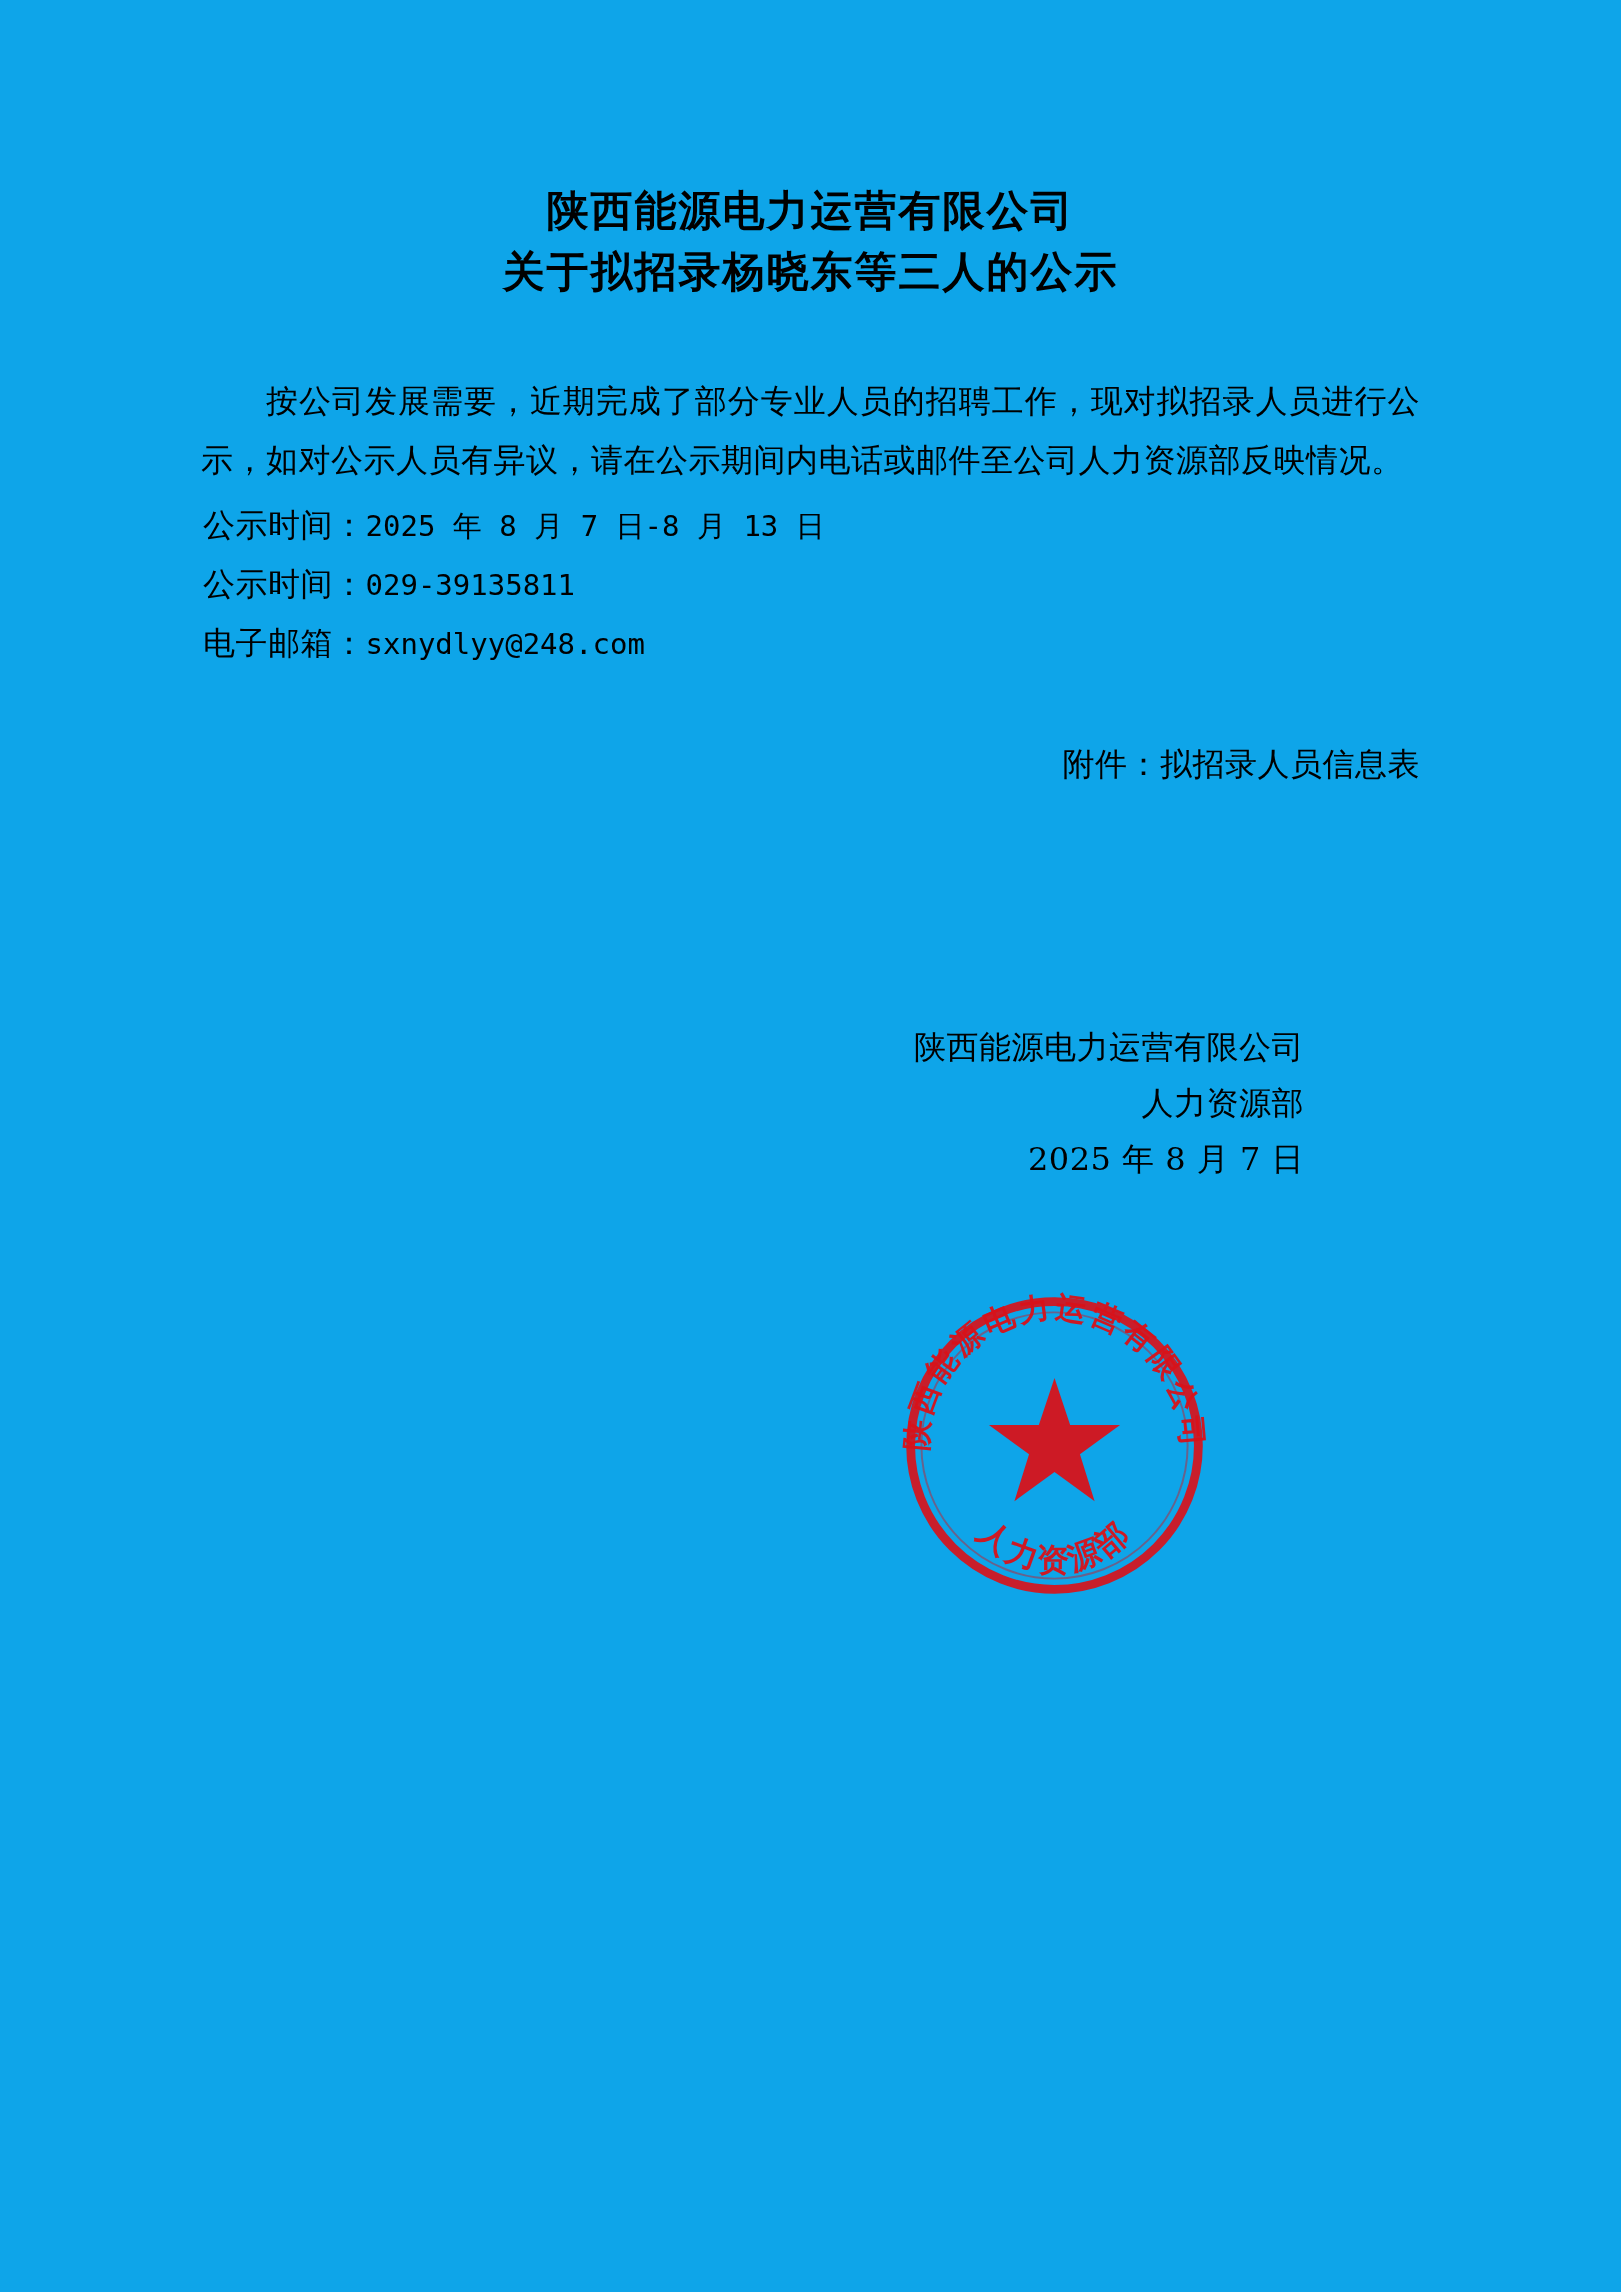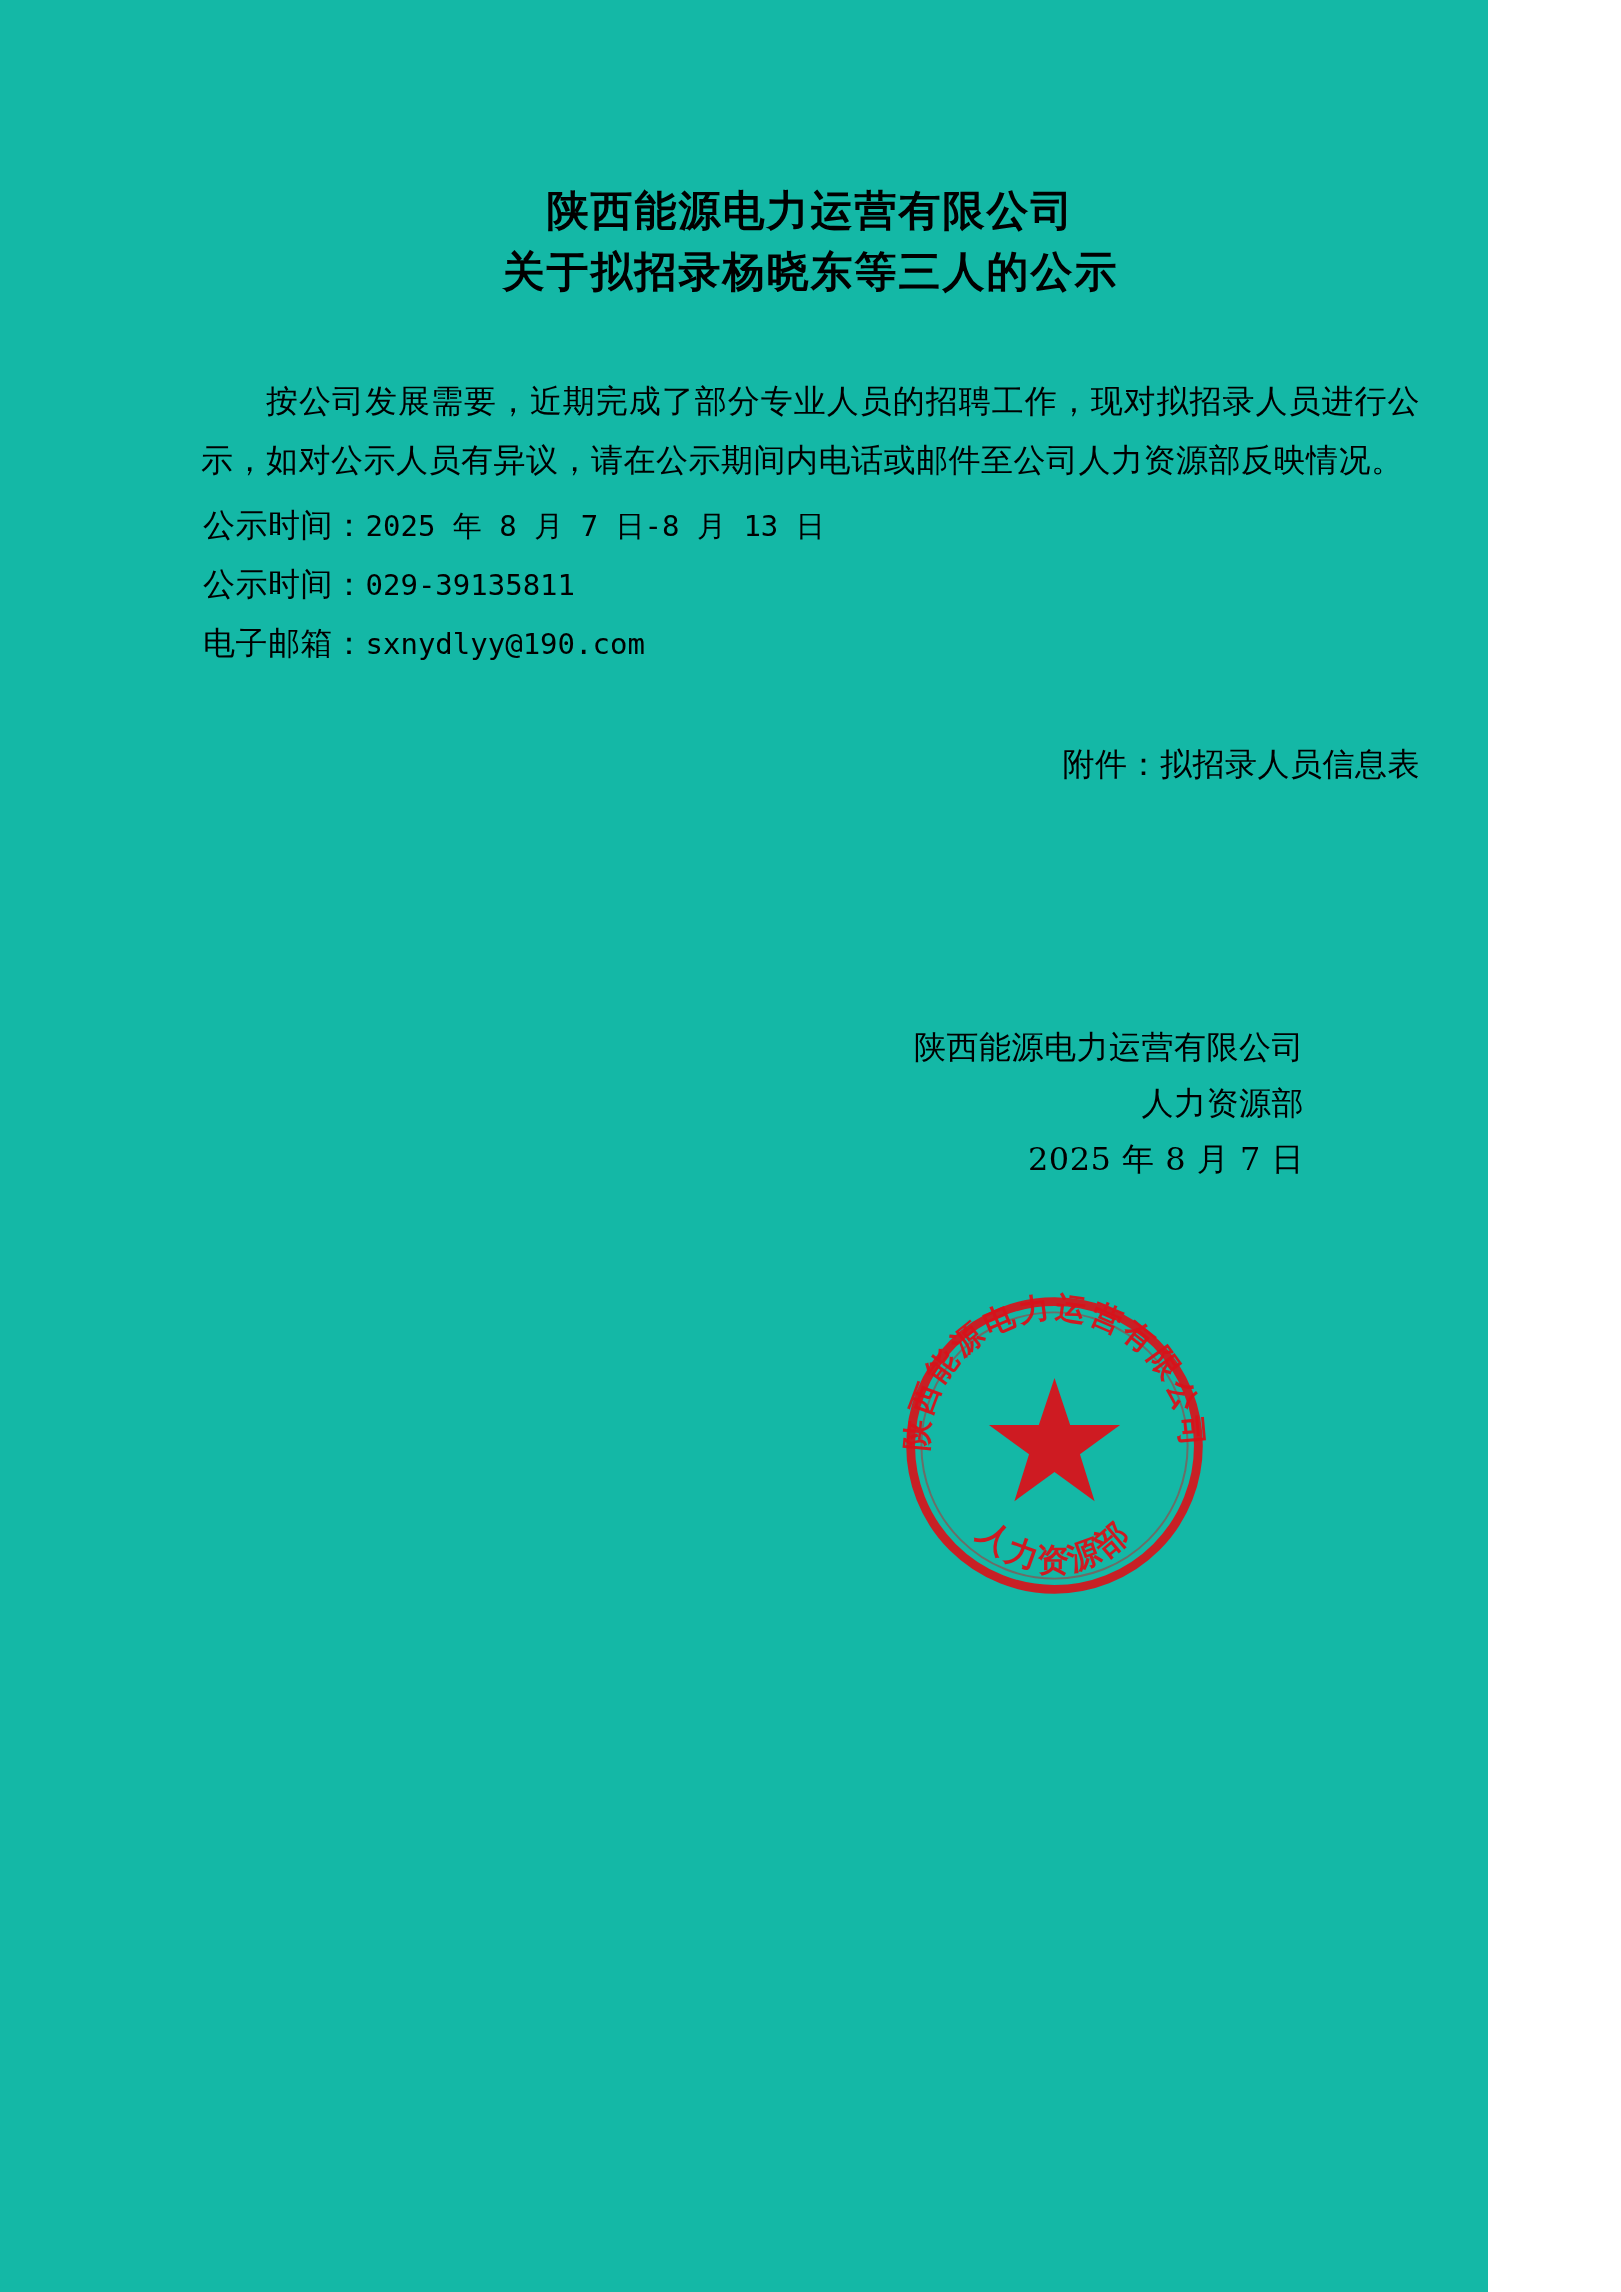--- a/index.html
+++ b/index.html
@@ -5,23 +5,23 @@
   html, body {
     margin: 0;
     padding: 0;
     background: #ffffff;
   }
   body {
     font-family: "DejaVu Serif", serif;
   }
   .page {
     position: relative;
-    width: 1488px;
+    width: 1621px;
     height: 2293px;
-    background: #14b8a6;
+    background: #0ea5e9;
     overflow: hidden;
   }
   .doc {
     position: absolute;
     left: 0;
     top: 0;
     width: 1621px;
     height: 2293px;
     box-sizing: border-box;
     padding: 181px 201px 0 201px;
@@ -124,21 +124,21 @@
 
     <p class="info-line">
       <span>公示时间：</span><span class="mono-inline">2025 年 8 月 7 日-8 月 13 日</span>
     </p>
 
     <p class="info-line">
       <span>公示时间：</span><span class="mono-inline">029-39135811</span>
     </p>
 
     <p class="info-line">
-      <span>电子邮箱：</span><span class="mono-inline">sxnydlyy@190.com</span>
+      <span>电子邮箱：</span><span class="mono-inline">sxnydlyy@248.com</span>
     </p>
 
     <p class="attachment">附件：拟招录人员信息表</p>
 
     <div class="sign-block">
       <div class="sign-line">陕西能源电力运营有限公司</div>
       <div class="sign-line">人力资源部</div>
       <div class="sign-line date">2025 年 8 月 7 日</div>
     </div>
 

